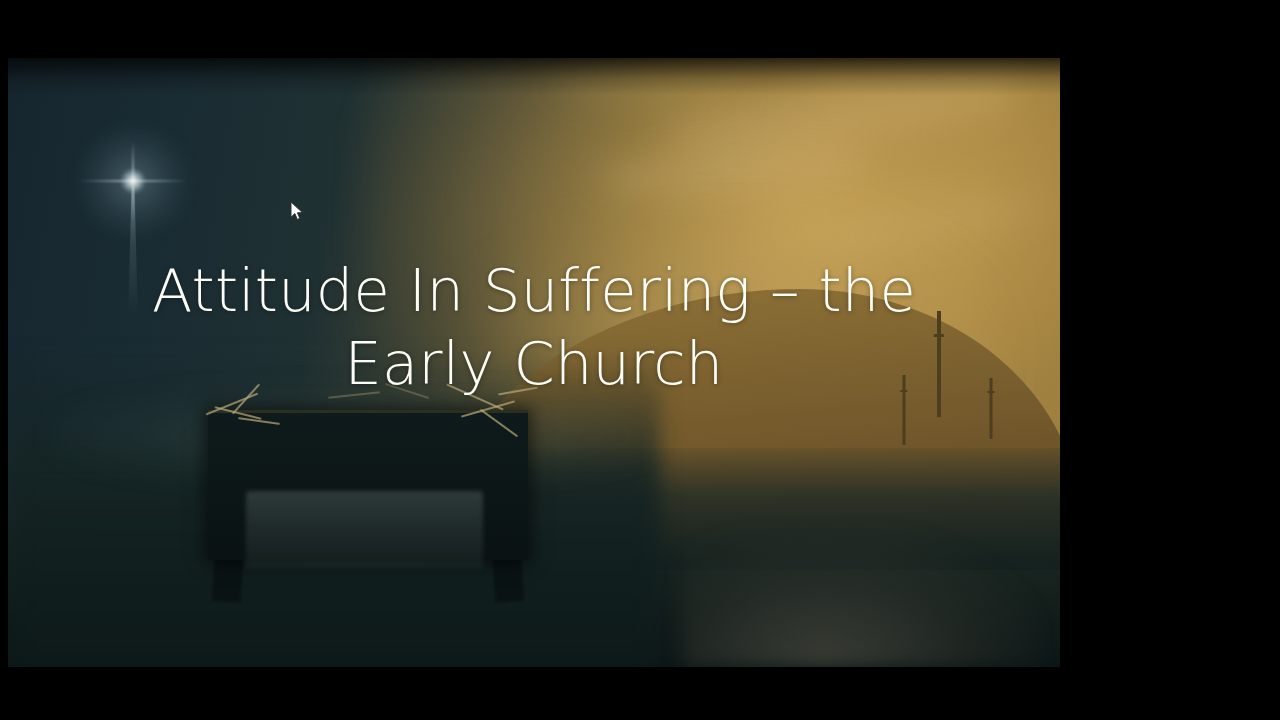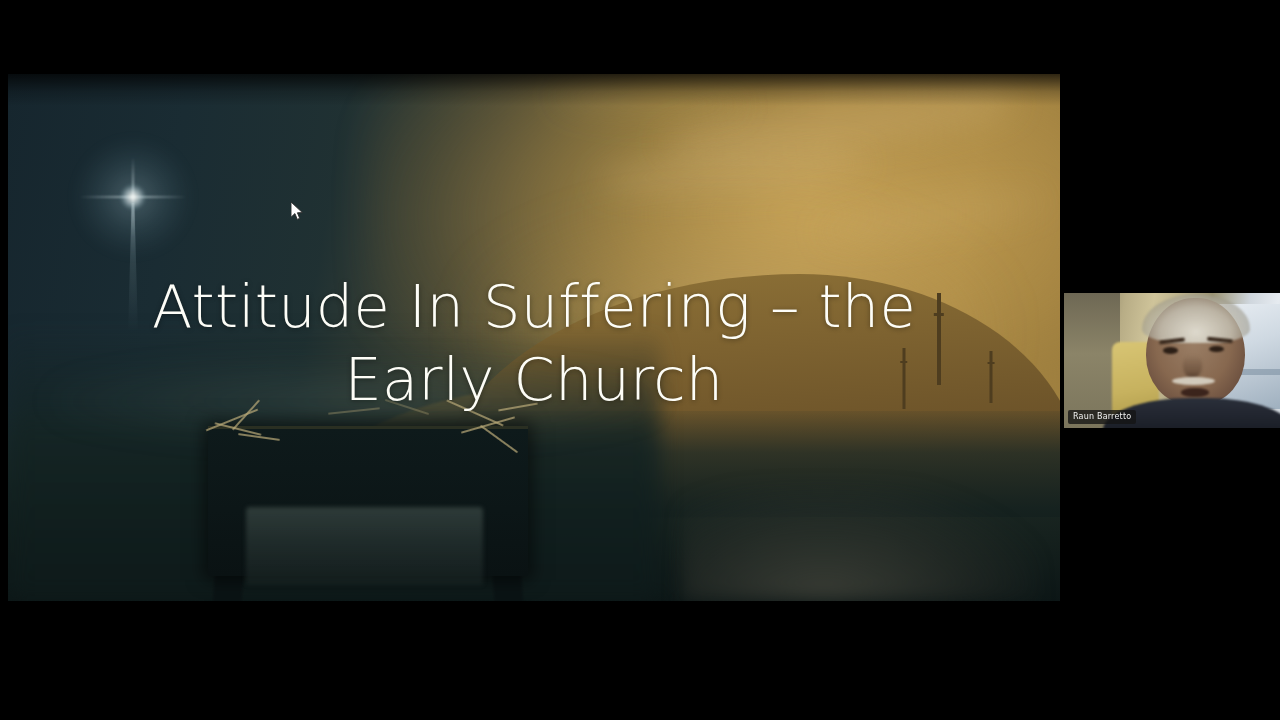--- a/index.html
+++ b/index.html
@@ -20,23 +20,23 @@
     position: absolute;
     inset: 0;
     background: #000000;
     overflow: hidden;
   }
 
   
   #slide {
     position: absolute;
     left: 8px;
-    top: 74px;
+    top: 58px;
     width: 1052px;
-    height: 527px;
+    height: 609px;
     overflow: hidden;
     background: #1d2e33;
   }
 
   
   .sky {
     position: absolute;
     inset: 0;
     background:
       linear-gradient(100deg,
@@ -520,32 +520,15 @@
     </div>
 
     <div class="slide-title">Attitude In Suffering – the
 Early Church</div>
   </div>
 
   <svg id="cursor" viewBox="0 0 13 19" style="left: 291px; top: 202px;">
     <polygon points="0,0 0,15.2 3.9,11.6 6.3,17.4 8.7,16.3 6.4,10.8 11.4,10.6" fill="#ffffff" stroke="#2b2b2b" stroke-width="0.9"></polygon>
   </svg>
 
-  <div id="video-tile">
-    <div class="vid-bg"></div>
-    <div class="vid-window"></div>
-    <div class="vid-wall-left"></div>
-    <div class="vid-chair"></div>
-    <div class="head"></div>
-    <div class="hair"></div>
-    <div class="brow l"></div>
-    <div class="brow r"></div>
-    <div class="eye l"></div>
-    <div class="eye r"></div>
-    <div class="nose"></div>
-    <div class="mustache"></div>
-    <div class="mouth"></div>
-    <div class="shoulders"></div>
-    <div class="name-tag">Raun Barretto</div>
-  </div>
 
 
 </div>
 
 </body></html>

